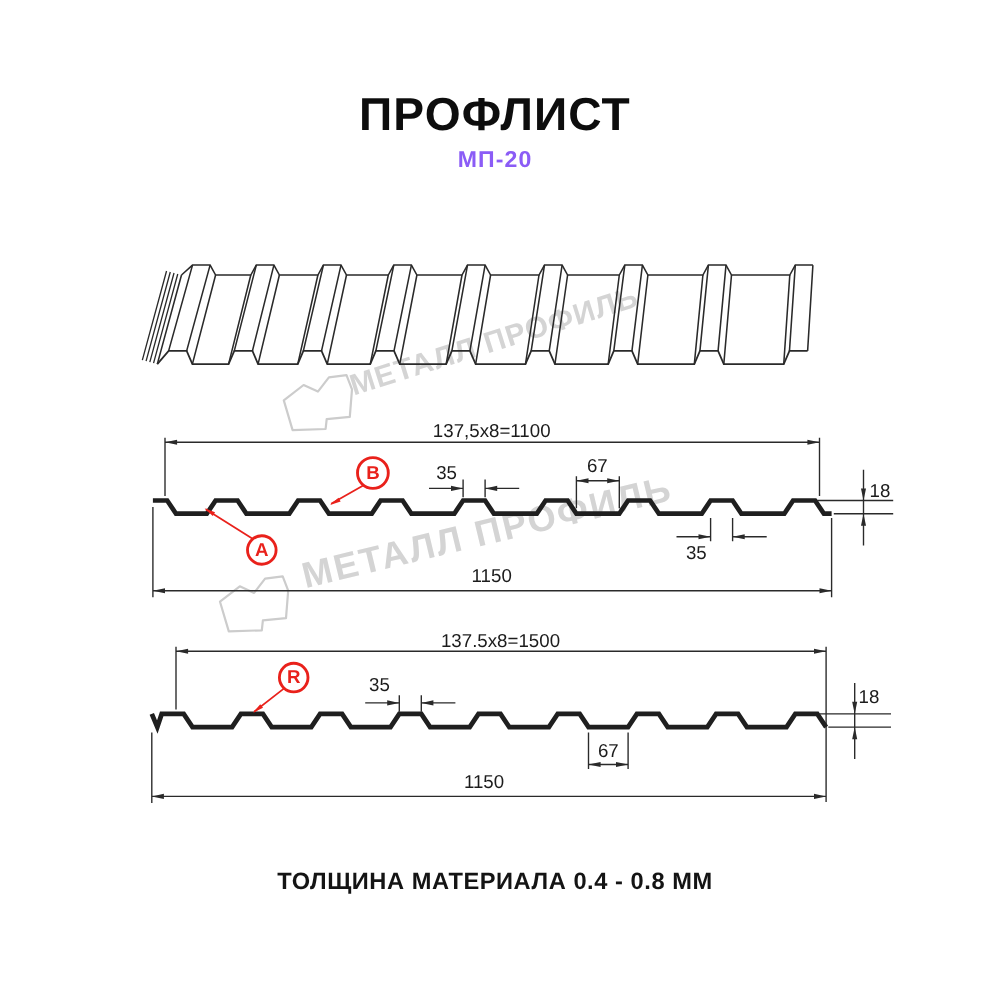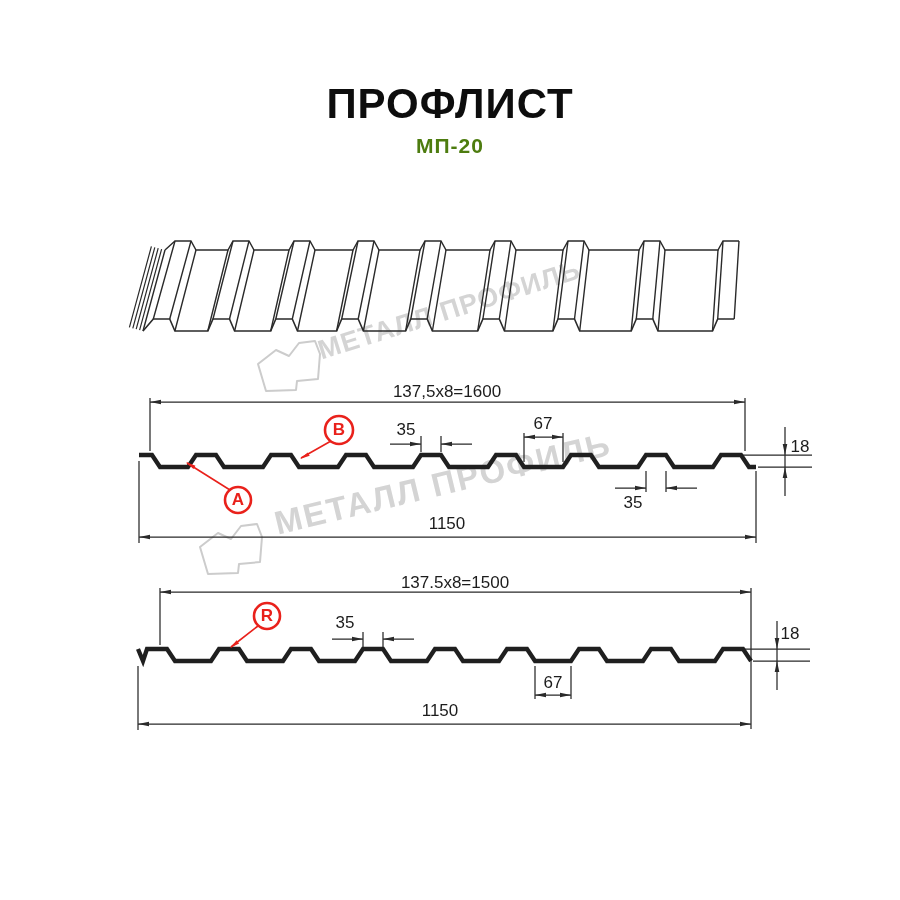--- a/index.html
+++ b/index.html
@@ -4,21 +4,21 @@
 <style>
   html,body{margin:0;padding:0;background:#fff;}
   .canvas{position:relative;width:900px;height:900px;background:#ffffff;overflow:hidden;
           font-family:"Liberation Sans",sans-serif;}
   .layer{position:absolute;left:0;top:0;width:900px;height:900px;}
   #linework{z-index:2;pointer-events:none;}
   .labels{z-index:3;border-radius:12px;}
   .wmlayer{z-index:1;}
   .lbl{position:absolute;transform:translate(-50%,-50%);white-space:nowrap;color:#1c1c1c;}
   .title{font-size:42px;font-weight:700;letter-spacing:1px;color:#0d0d0d;}
-  .subtitle{font-size:21px;font-weight:600;letter-spacing:1px;color:#4d7c0f;}
+  .subtitle{font-size:21px;font-weight:600;letter-spacing:1px;color:#8b5cf6;}
   .footer-note{font-size:21.5px;font-weight:700;letter-spacing:.5px;color:#141414;}
   .dim{font-size:17px;}
   .redlbl{font-size:17px;font-weight:700;}
   .wm-text{position:absolute;color:#d4d4d4;font-weight:700;white-space:nowrap;
            transform-origin:0 50%;line-height:1;}
   .wm1{left:319px;top:338px;font-size:27px;letter-spacing:1px;transform:rotate(-17.5deg);}
   .wm2{left:275px;top:507px;font-size:33px;letter-spacing:2px;transform:rotate(-13.5deg);}
 </style>
 </head>
 <body>
@@ -51,30 +51,31 @@
       <circle cx="267" cy="616" r="13" fill="none" stroke="#e9211b" stroke-width="2.6"></circle>
       <path d="M331,441L301,458M230,490L187,463M258,626L231,647" fill="none" stroke="#e9211b" stroke-width="1.6"></path>
       <path d="M300,459L307.7,452.4L309.7,455.8ZM186,462L195.5,465.7L193.4,469.1ZM230,648L236.6,640.2L239.1,643.4Z" fill="#e9211b" stroke="none"></path>
     </g>
     </svg>
 
   <div class="layer labels">
     <span class="lbl title" style="left:450px;top:104px">ПРОФЛИСТ</span>
     <span class="lbl subtitle" style="left:450px;top:146px">МП-20</span>
 
-    <span class="lbl dim" style="left:447px;top:392px">137,5x8=1600</span>
+    <span class="lbl dim" style="left:447px;top:392px">137,5x8=1100</span>
     <span class="lbl dim" style="left:406px;top:430px">35</span>
     <span class="lbl dim" style="left:543px;top:424px">67</span>
     <span class="lbl dim" style="left:800px;top:447px">18</span>
     <span class="lbl dim" style="left:633px;top:503px">35</span>
     <span class="lbl dim" style="left:447px;top:524px">1150</span>
     <span class="lbl redlbl" style="left:238px;top:500px;color:#e9211b">A</span>
     <span class="lbl redlbl" style="left:339px;top:430px;color:#e9211b">B</span>
 
     <span class="lbl dim" style="left:455px;top:583px">137.5x8=1500</span>
     <span class="lbl dim" style="left:345px;top:623px">35</span>
     <span class="lbl dim" style="left:553px;top:683px">67</span>
     <span class="lbl dim" style="left:790px;top:634px">18</span>
     <span class="lbl dim" style="left:440px;top:711px">1150</span>
     <span class="lbl redlbl" style="left:267px;top:616px;color:#e9211b">R</span>
 
+    <span class="lbl footer-note" style="left:450px;top:802px">ТОЛЩИНА МАТЕРИАЛА 0.4 - 0.8 ММ</span>
   </div>
 </div>
 
 </body></html>

